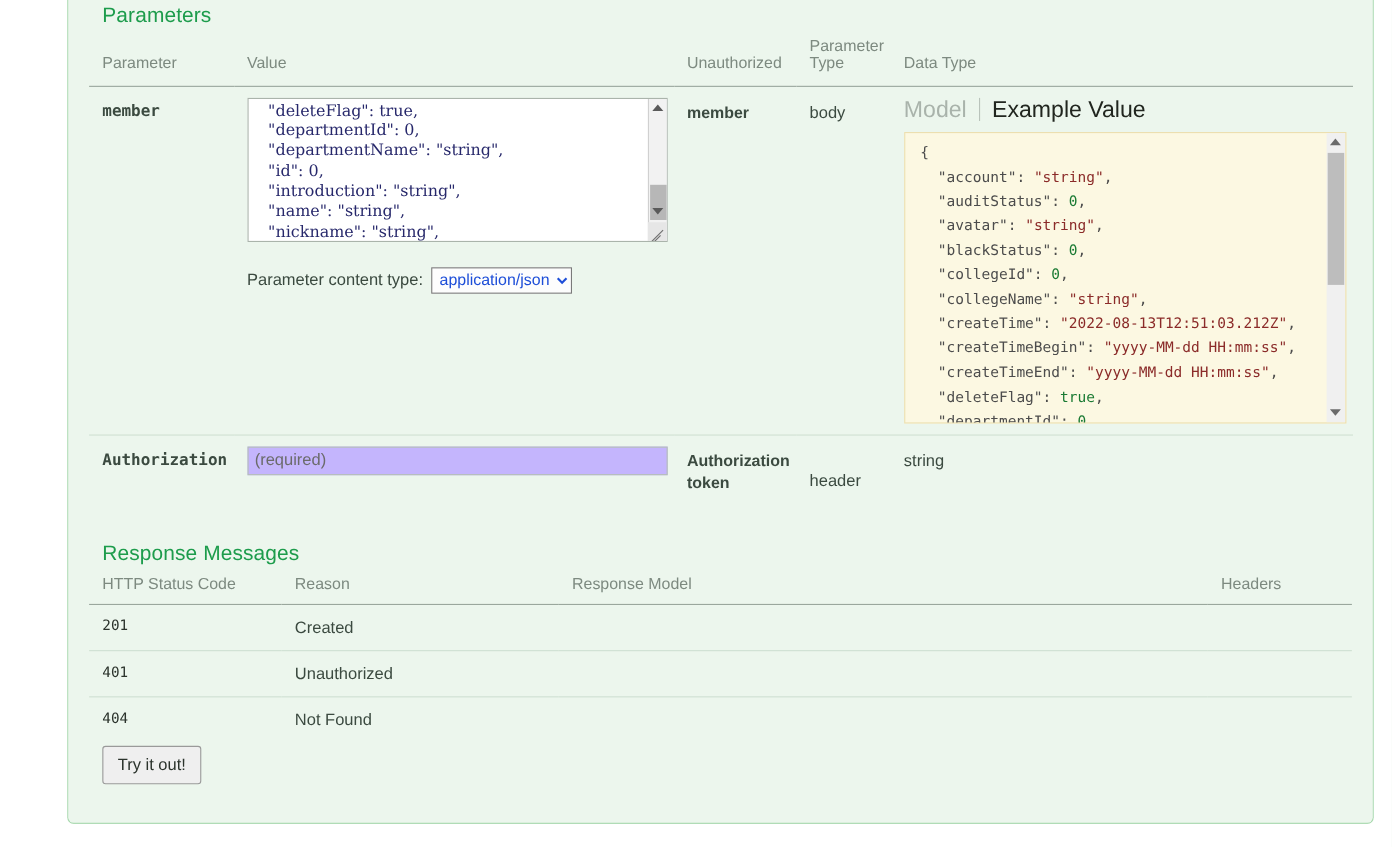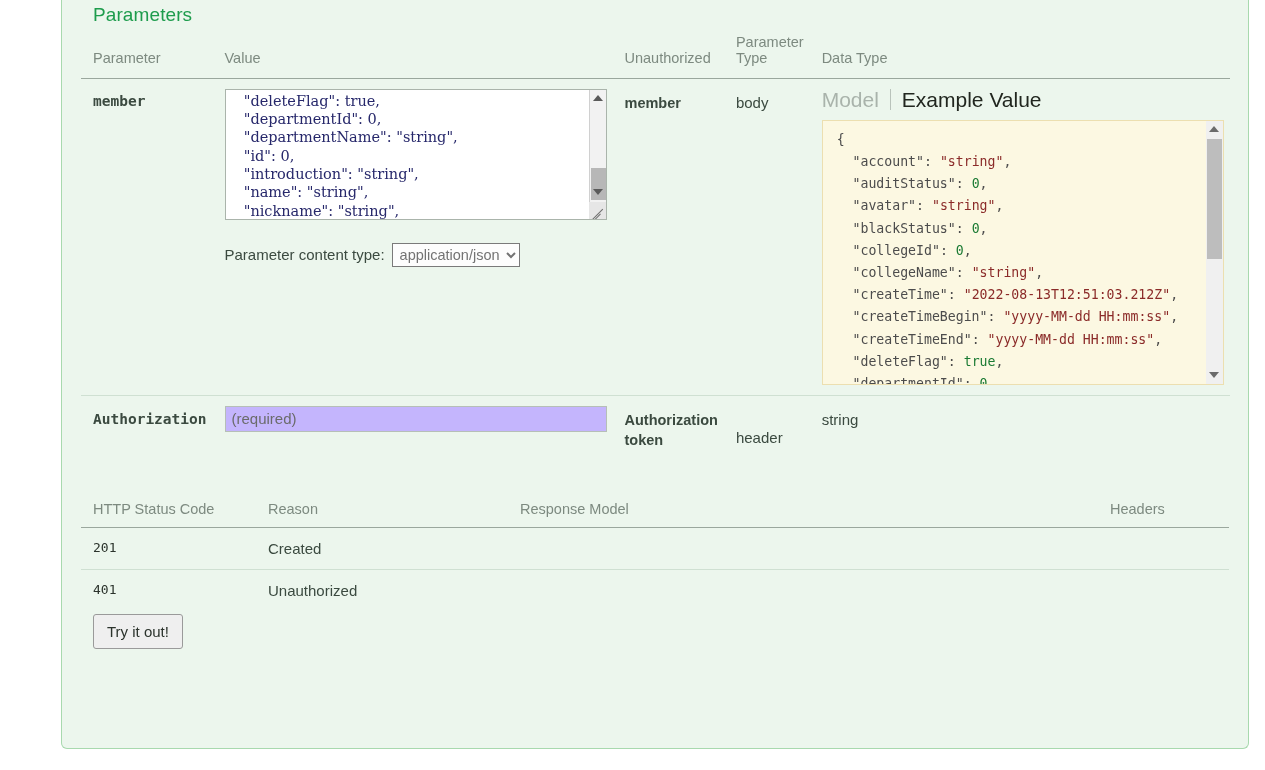--- a/index.html
+++ b/index.html
@@ -114,21 +114,21 @@
     font-size: 15px;
     color: #3b4a40;
     display: flex; align-items: center; gap: 7px;
   }
   select.ctype {
     font-family: "Liberation Sans", sans-serif;
     font-size: 14.5px;
     padding: 2px 3px;
     border: 1px solid #7a7a7a;
     background: #fdfdfd;
-    color: #737373;
+    color: #1d4ed8;
   }
 
   
   .ev-tabs {
     display: flex; align-items: center;
     font-size: 21px; height: 22px; margin-bottom: 9px;
   }
   .ev-tabs .model {
     color: #a9b3ab; padding-right: 11px;
     border-right: 1px solid #b9c3bb; line-height: 1;
@@ -304,20 +304,21 @@
           <input class="auth" type="text" placeholder="(required)" style="">
         </td>
         <td class="desc-b" style="padding-top:14px">Authorization token</td>
         <td style="padding-top:33px;font-size:15px">header</td>
         <td style="padding-top:15px;font-size:15px">string</td>
       </tr>
     </tbody>
   </table>
 
   <div id="resp-wrap">
+    <h3 class="section-title" style="padding-top:0">Response Messages</h3>
 
     <table class="sw resp">
       <thead>
         <tr>
           <th style="width:175px">HTTP Status Code</th>
           <th style="width:252px">Reason</th>
           <th style="width:590px">Response Model</th>
           <th>Headers</th>
         </tr>
       </thead>
@@ -327,18 +328,24 @@
             <td>Created</td>
             <td></td>
             <td></td>
           </tr>
           <tr>
             <td class="code">401</td>
             <td>Unauthorized</td>
             <td></td>
             <td></td>
           </tr>
+          <tr>
+            <td class="code">404</td>
+            <td>Not Found</td>
+            <td></td>
+            <td></td>
+          </tr>
         </tbody>
     </table>
 
     <button class="tryout">Try it out!</button>
   </div>
 </div>
 
 </body></html>

